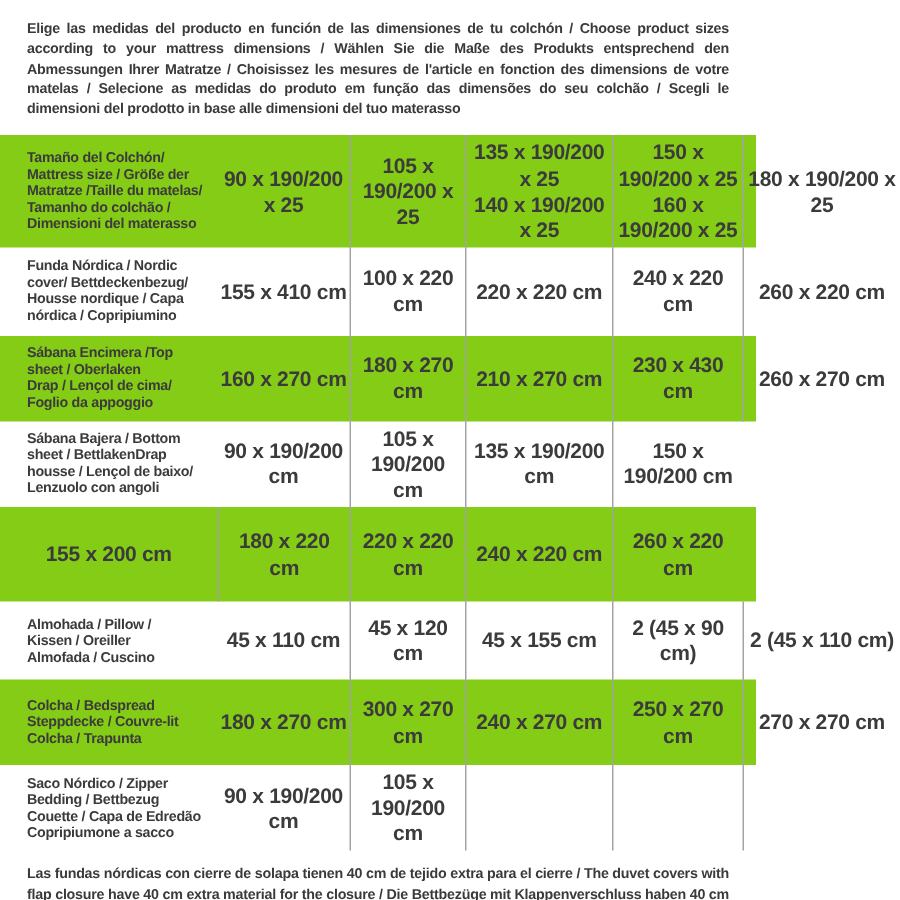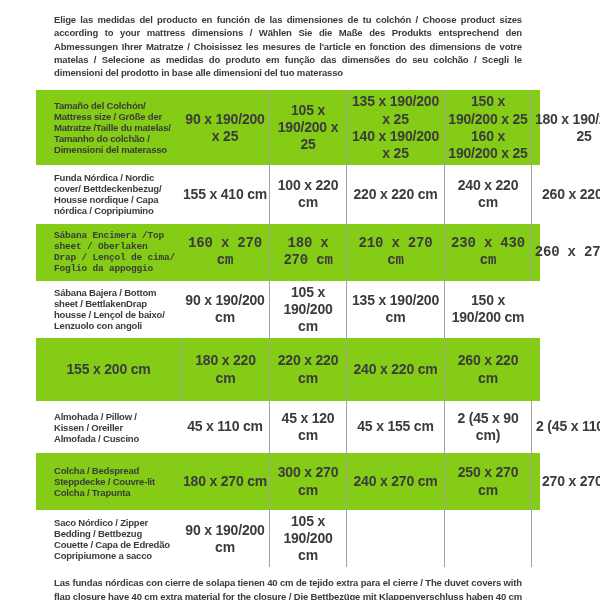--- a/index.html
+++ b/index.html
@@ -2,21 +2,21 @@
 <html><head>
 <meta charset="utf-8">
 <style>
   html,body{margin:0;padding:0;}
   body{
     width:600px;height:600px;background:#ffffff;
     font-family:"Liberation Sans",sans-serif;
     color:#3b3b3b;-webkit-font-smoothing:antialiased;
     overflow:hidden;
   }
-  .sheet{width:504px;height:600px;background:#fff;margin-left:36px;}
+  .sheet{width:504px;height:600px;background:#fff;}
   .intro{
     padding:13px 18px 0 18px;
     font-size:9.5px;font-weight:bold;line-height:1.4;
     text-align:justify;letter-spacing:-0.15px;
     color:#3a3a3a;
   }
   .size-table{margin-top:11px;}
   .row{
     display:grid;
     grid-template-columns:145px 88px 77px 98px 87px 105px;
@@ -31,21 +31,21 @@
     padding:3px 2px;box-sizing:border-box;
   }
   .cell.sep{border-left:1px solid #a3a3a3;}
   .cell.label{
     justify-content:flex-start;text-align:left;
     padding-left:18px;font-size:9.5px;line-height:1.16;
   }
   
   .row:nth-child(1){min-height:60px;}
   .row:nth-child(2){min-height:59px;}
-  .row:nth-child(3){min-height:57px;font-family:Liberation Mono, monospace;}
+  .row:nth-child(3){min-height:57px;}
   .row:nth-child(4){min-height:57px;}
   .row:nth-child(5){min-height:63px;}
   .row:nth-child(6){min-height:52px;}
   .row:nth-child(7){min-height:57px;}
   .row:nth-child(8){min-height:47px;}
   .footnote{
     padding:9px 18px 0 18px;
     font-size:9.5px;font-weight:bold;line-height:1.45;
     text-align:justify;letter-spacing:-0.15px;
     color:#3a3a3a;

